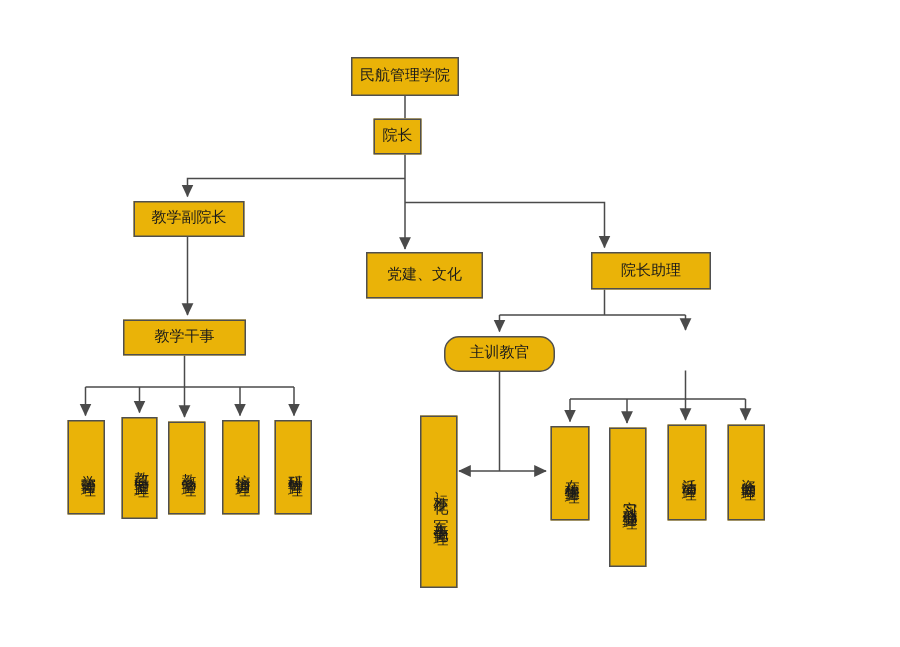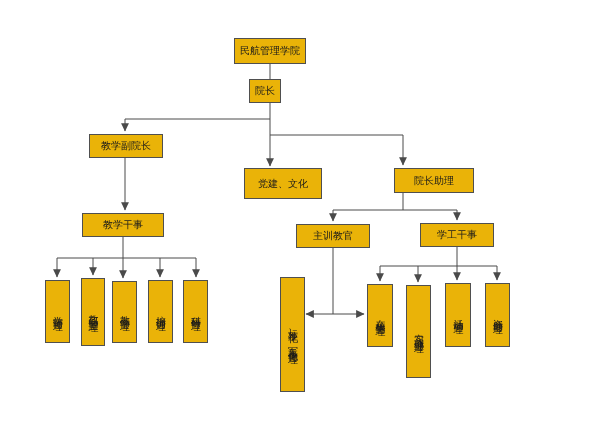--- a/index.html
+++ b/index.html
@@ -79,23 +79,22 @@
   <div class="node vnode" style="left:45px;top:280px;width:25px;height:63px;">学籍管理</div>
 
   <div class="node vnode" style="left:81px;top:278px;width:24px;height:68px;">教研室管理</div>
 
   <div class="node vnode" style="left:112px;top:281px;width:25px;height:62px;">教学管理</div>
 
   <div class="node vnode" style="left:148px;top:280px;width:25px;height:63px;">培训管理</div>
 
   <div class="node vnode" style="left:183px;top:280px;width:25px;height:63px;">科研管理</div>
 
-  <div class="node" style="left:296px;top:224px;width:74px;height:24px;">主训教官</div>
+  <div class="node" style="left:296px;top:224px;width:74px;height:24px;border-radius:10px;">主训教官</div>
 
-  <div class="node" style="left:420px;top:223px;width:74px;height:24px;">学工干事</div>
 
   <div class="node vnode" style="left:280px;top:277px;width:25px;height:115px;">标准化、军事化管理</div>
 
   <div class="node vnode" style="left:367px;top:284px;width:26px;height:63px;">在校生管理</div>
 
   <div class="node vnode" style="left:406px;top:285px;width:25px;height:93px;">实习就业管理</div>
 
   <div class="node vnode" style="left:445px;top:283px;width:26px;height:64px;">活动管理</div>
 
   <div class="node vnode" style="left:485px;top:283px;width:25px;height:64px;">资助管理</div>

